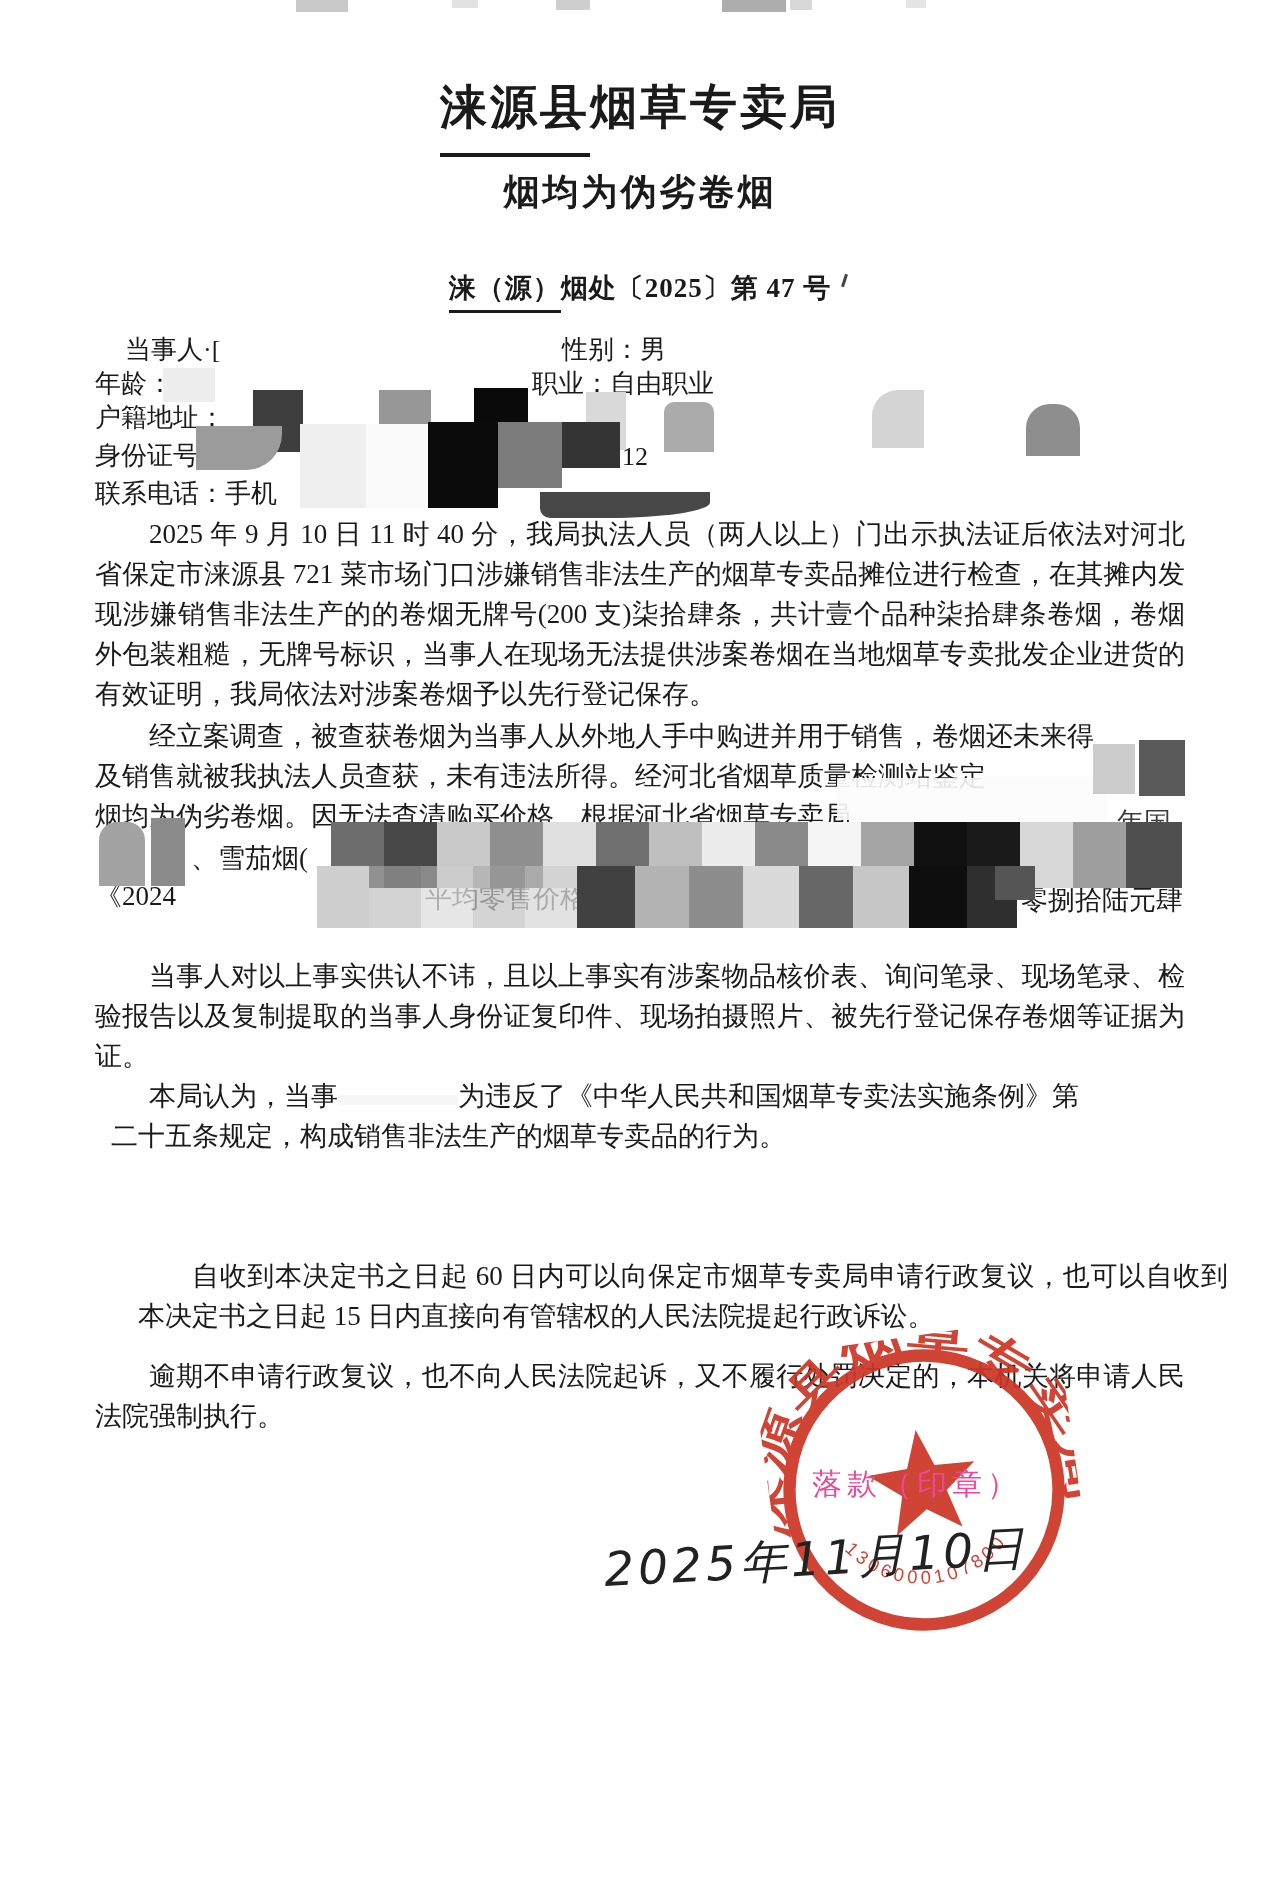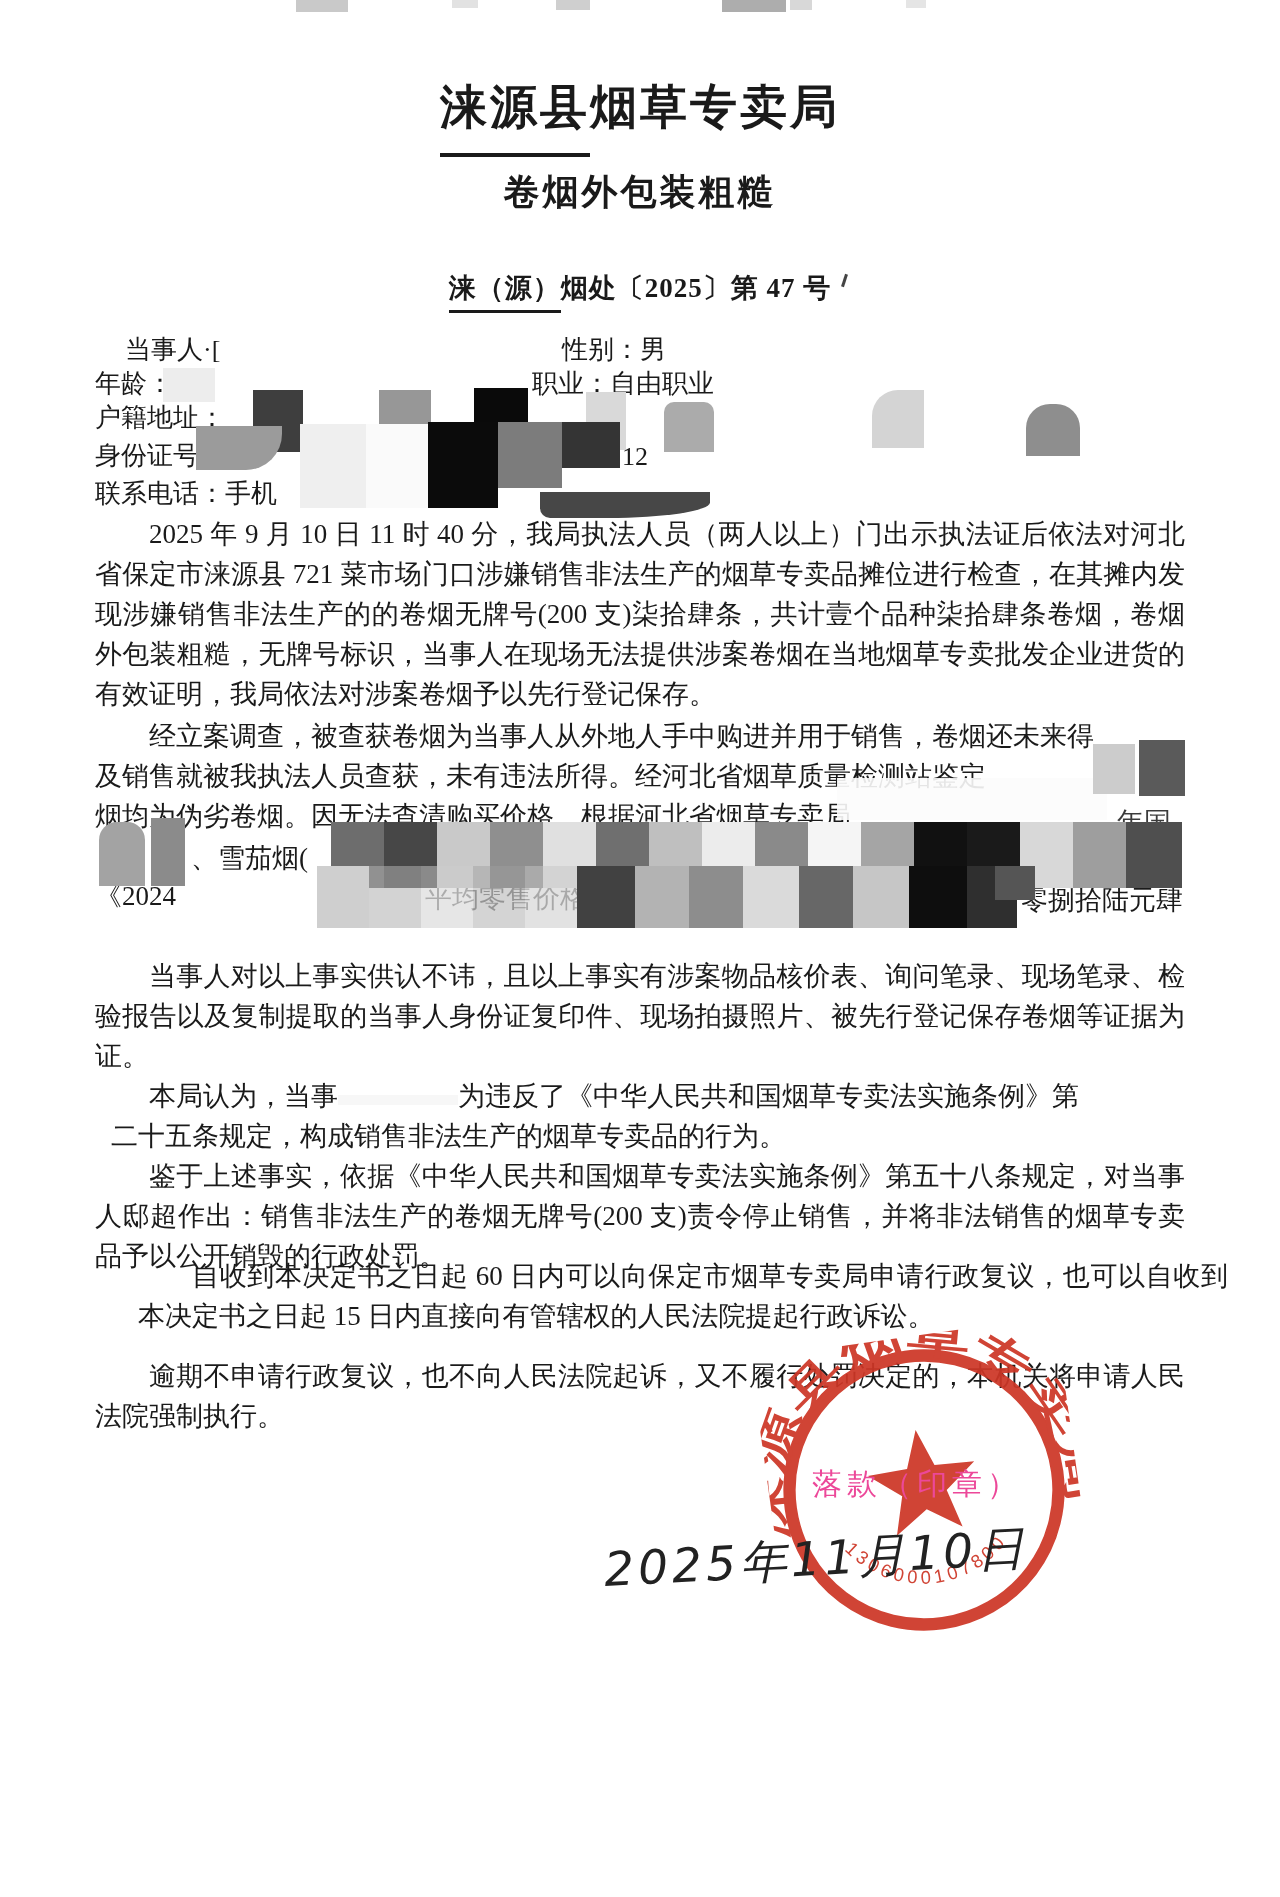--- a/index.html
+++ b/index.html
@@ -47,21 +47,21 @@
   <div class="rb" style="left:452px;top:0;width:26px;height:8px;background:#e2e2e2;"></div>
   <div class="rb" style="left:556px;top:0;width:34px;height:10px;background:#cfcfcf;"></div>
   <div class="rb" style="left:722px;top:0;width:64px;height:12px;background:#adadad;"></div>
   <div class="rb" style="left:790px;top:0;width:22px;height:10px;background:#d8d8d8;"></div>
   <div class="rb" style="left:906px;top:0;width:20px;height:8px;background:#e5e5e5;"></div>
   <div class="tick"></div>
 
   <div class="abs org">
     <span class="u">涞源县</span><span>烟草专卖局</span>
   </div>
-  <div class="abs doctitle">卷烟外包装粗糙</div>
+  <div class="abs doctitle">烟均为伪劣卷烟</div>
   <div class="abs docno">
     <span class="u">涞（源）</span><span>烟处〔2025〕第 47 号</span>
   </div>
 
   <div class="abs prow" style="top:332px;margin-left:30px;">
     <span>当事人·[</span>
     <span class="right">性别：男</span>
   </div>
   <div class="abs prow" style="top:366px;">
     <span>年龄：</span>
@@ -149,21 +149,20 @@
 
   <div class="abs par" style="top:956px;">当事人对以上事实供认不讳，且以上事实有涉案物品核价表、询问笔录、现场笔录、检验报告以及复制提取的当事人身份证复印件、现场拍摄照片、被先行登记保存卷烟等证据为证。</div>
 
   <div class="abs" style="left:95px;top:1076px;width:1090px;font-size:27px;line-height:40px;">
     <div class="p4line" style="top:0;">
       <span style="display:inline-block;width:54px;"></span><span>本局认为，当事</span><span class="gap"></span><span>为违反了《中华人民共和国烟草专卖法实施条例》第</span>
     </div>
     <div class="p4line" style="top:40px;margin-left:16px;">二十五条规定，构成销售非法生产的烟草专卖品的行为。</div>
   </div>
 
-  <div class="abs par" style="top:1156px;">鉴于上述事实，依据《中华人民共和国烟草专卖法实施条例》第五十八条规定，对当事人邸超作出：销售非法生产的卷烟无牌号(200 支)责令停止销售，并将非法销售的烟草专卖品予以公开销毁的行政处罚。</div>
   <div class="abs par" style="top:1256px;margin-left:43px;">自收到本决定书之日起 60 日内可以向保定市烟草专卖局申请行政复议，也可以自收到本决定书之日起 15 日内直接向有管辖权的人民法院提起行政诉讼。</div>
   <div class="abs par" style="top:1356px;">逾期不申请行政复议，也不向人民法院起诉，又不履行处罚决定的，本机关将申请人民法院强制执行。</div>
 
   <svg class="abs seal" width="308" height="308" viewBox="0 0 300 300">
     <defs>
       <path id="arcTop" d="M 22,205 A 138,138 0 1 1 278,205" fill="none"></path>
       <path id="arcBottom" d="M 52,172 A 104,104 0 0 0 248,172" fill="none"></path>
     </defs>
     <circle cx="150" cy="150" r="131" fill="none" stroke="#cd3626" stroke-width="12"></circle>
     <text font-size="42" font-weight="bold" fill="#cd3626" font-family="Liberation Serif, serif">

